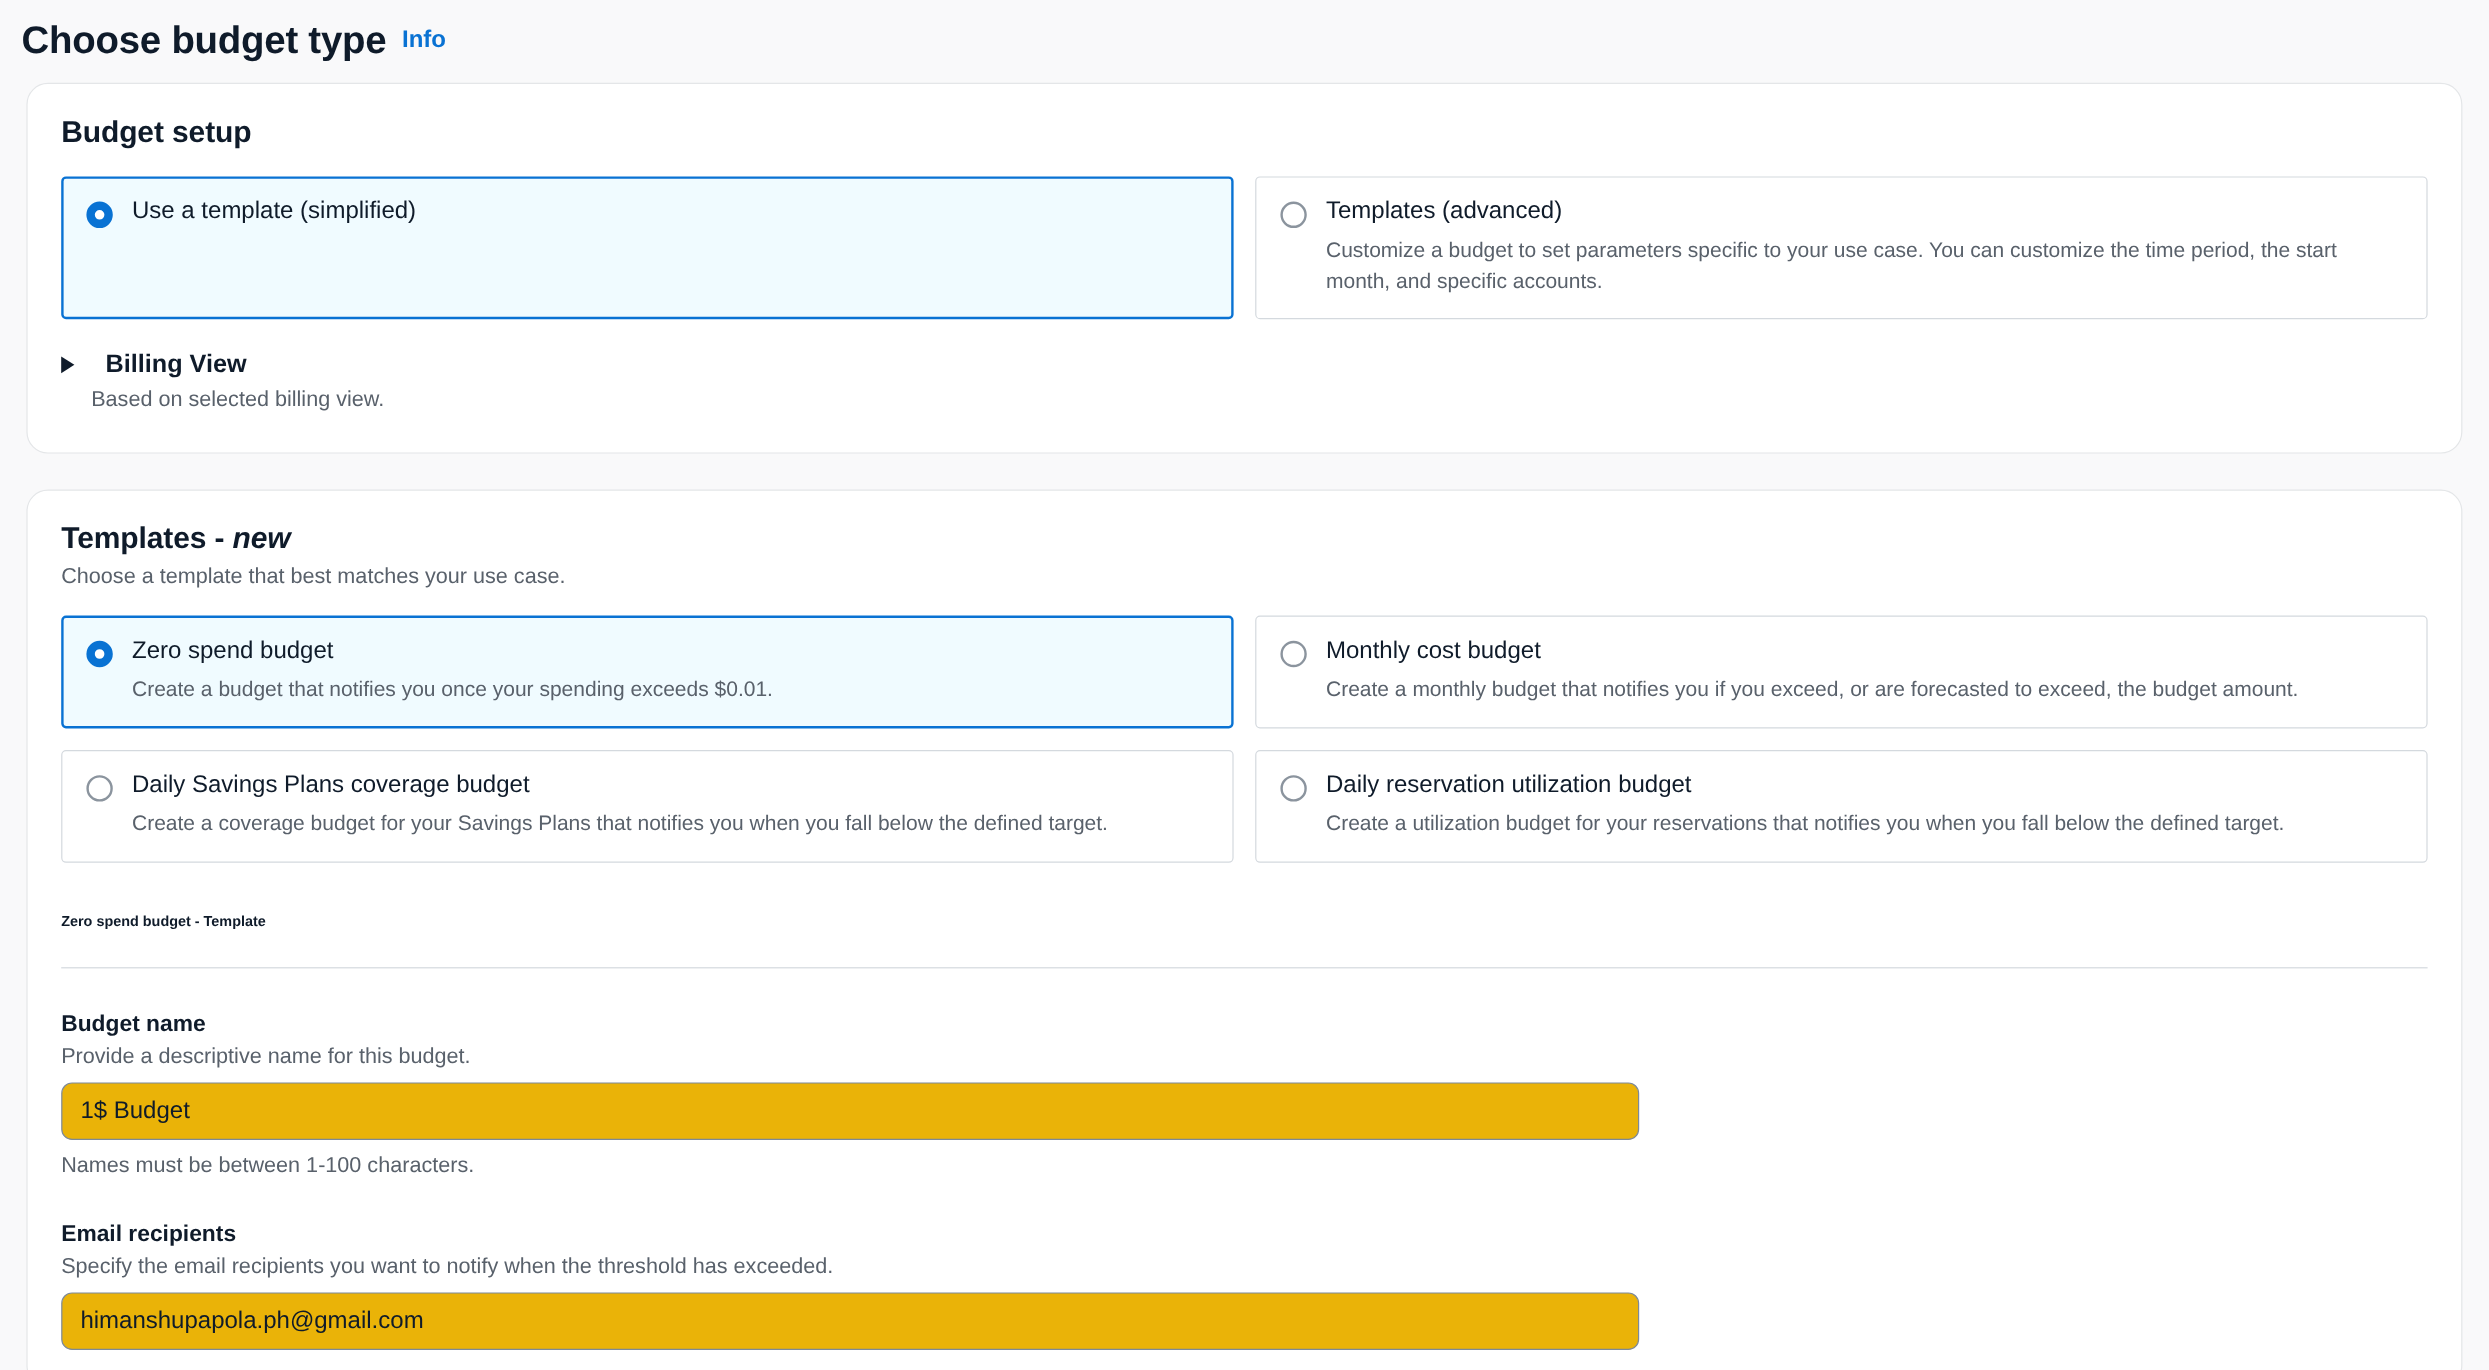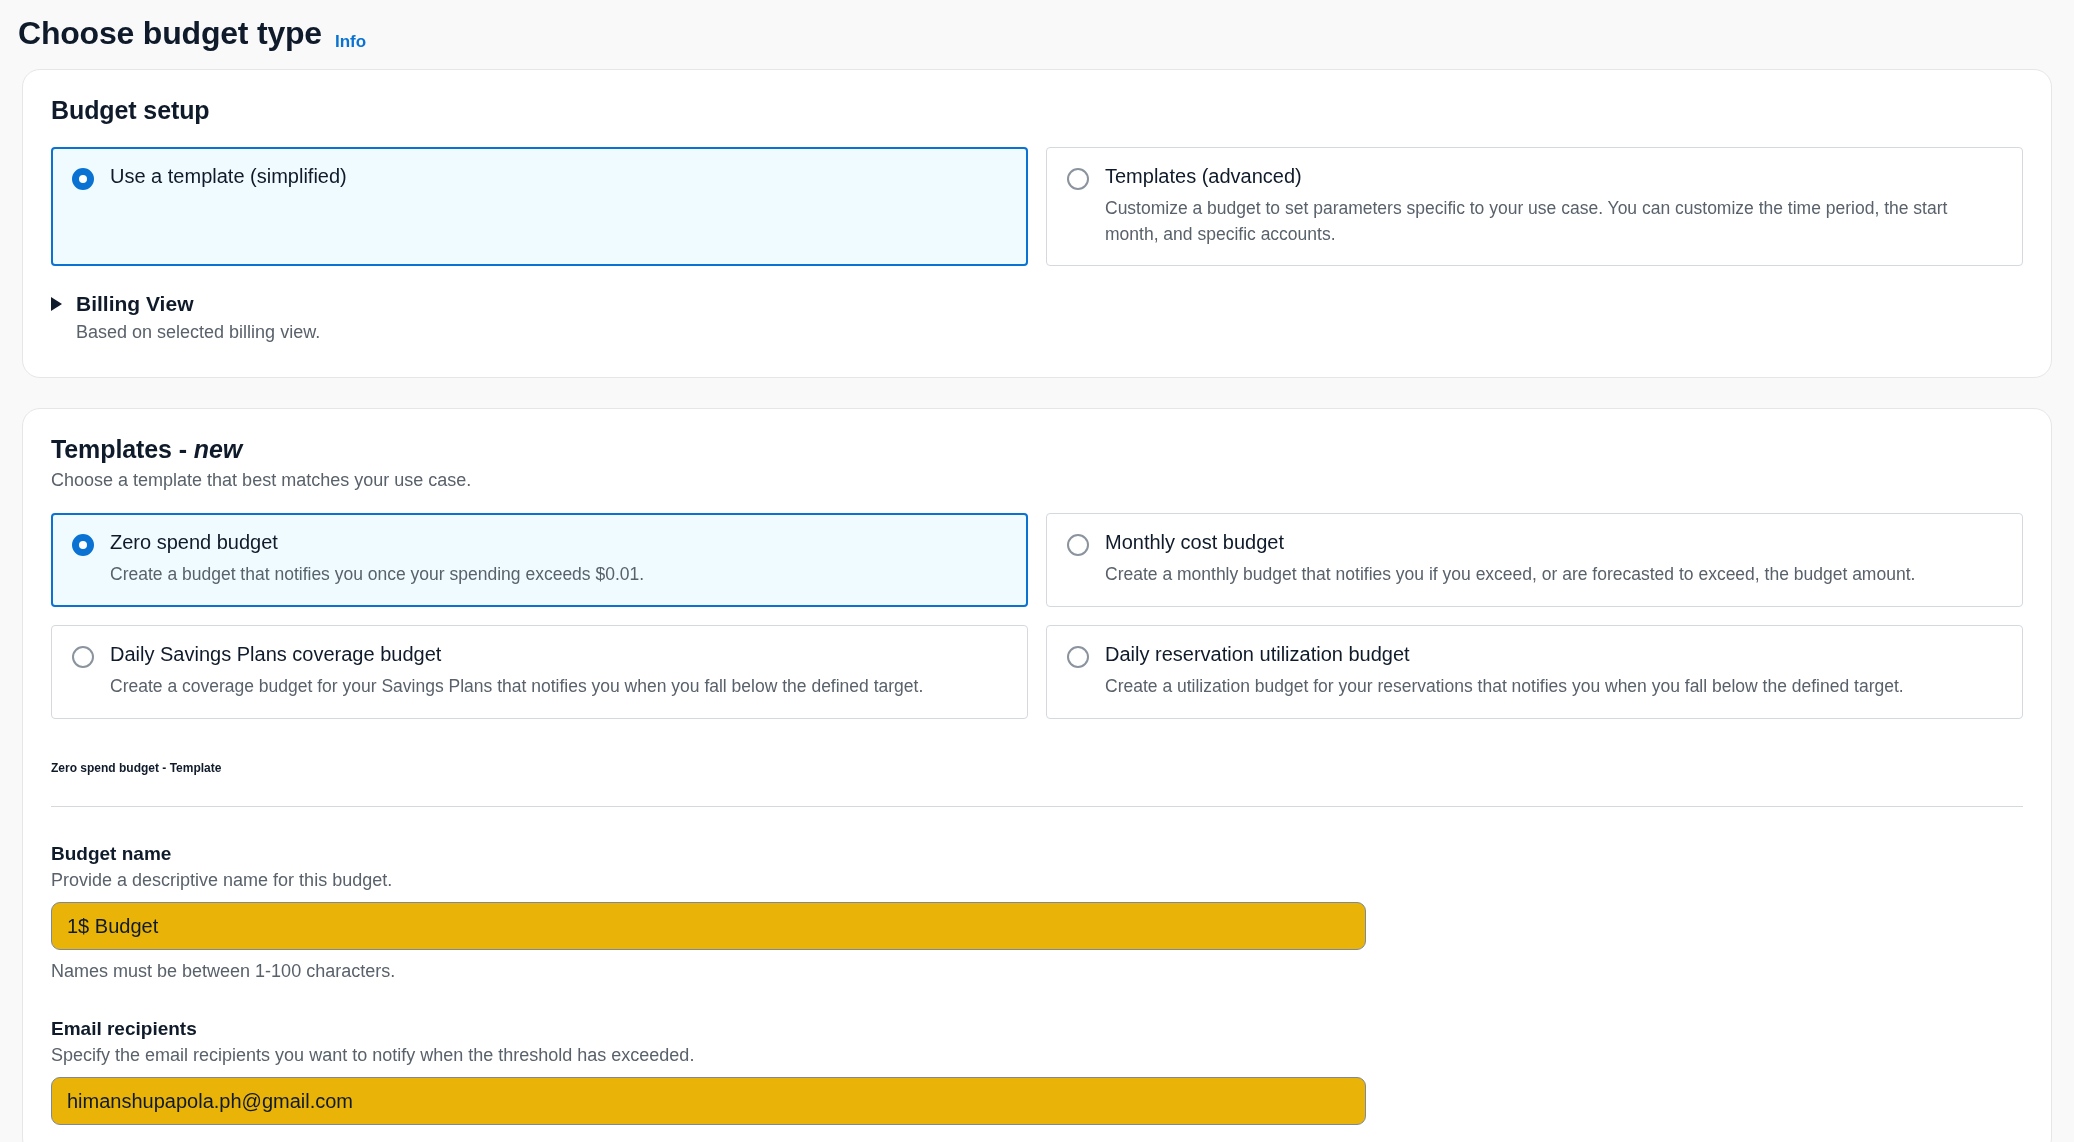--- a/index.html
+++ b/index.html
@@ -7,29 +7,29 @@
     margin: 0; padding: 0;
     width: 2074px; height: 1142px;
     background: #f9f9fa;
     font-family: "Liberation Sans", sans-serif;
     overflow: hidden;
   }
   .page { width: 2074px; height: 1142px; position: relative; }
 
   
   .page-title-row {
-    display: flex; align-items: flex-end; gap: 13px;
+    display: flex; align-items: center; gap: 13px;
     padding: 14px 0 0 18px;
   }
   .page-title {
     font-size: 32px; font-weight: 700; color: #0f1b2a;
     letter-spacing: -0.2px; line-height: 1.2;
   }
   .info-link {
-    font-size: 17px; font-weight: 700; color: #0972d3;
+    font-size: 20px; font-weight: 700; color: #0972d3;
     text-decoration: none; cursor: pointer;
   }
 
   
   .panel {
     background: #ffffff;
     border: 1px solid #e4e6e8;
     border-radius: 18px;
     margin: 0 22px;
   }
@@ -76,21 +76,21 @@
   .card-title {
     font-size: 20px; color: #0f1b2a; line-height: 1.25; margin-bottom: 7px;
   }
   .card-desc {
     font-size: 17.5px; color: #59616b; line-height: 1.45;
   }
 
   
   .expandable { margin-top: 26px; }
   .expandable-head {
-    display: flex; align-items: center; gap: 14px; cursor: pointer;
+    display: flex; align-items: center; gap: 26px; cursor: pointer;
   }
   .caret {
     width: 0; height: 0;
     border-left: 11px solid #0f1b2a;
     border-top: 7px solid transparent;
     border-bottom: 7px solid transparent;
   }
   .expandable-title { font-size: 21px; font-weight: 700; color: #0f1b2a; }
   .expandable-desc {
     font-size: 18px; color: #59616b; margin: 6px 0 0 25px;

